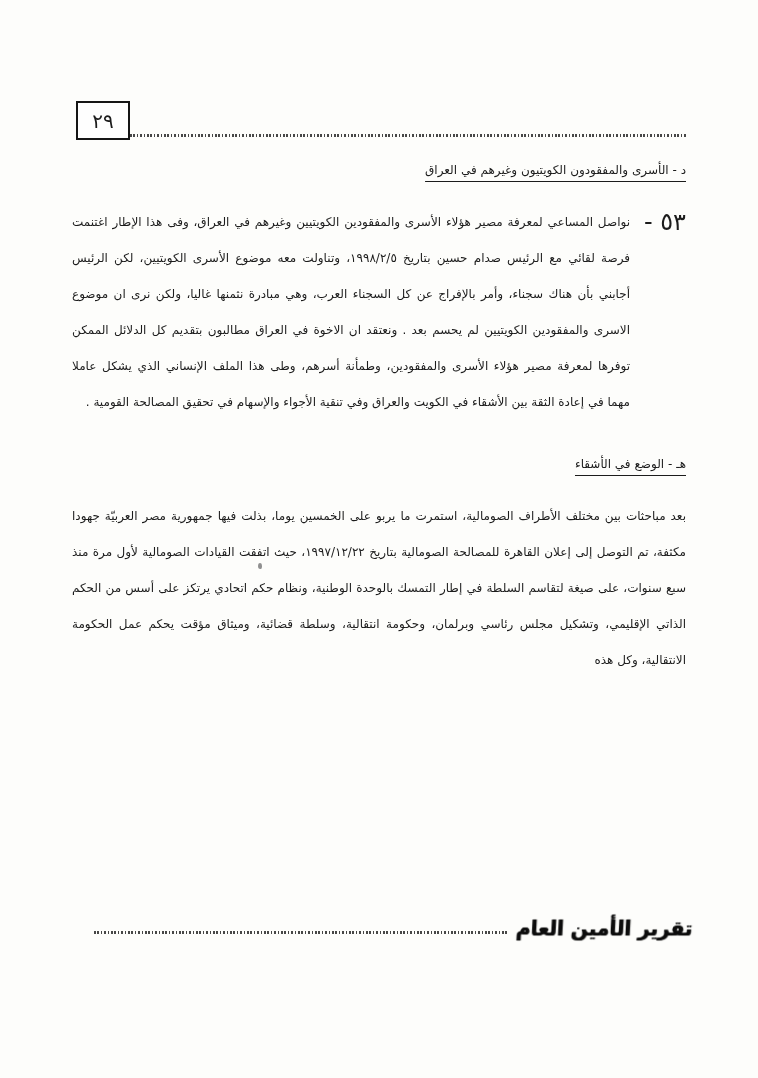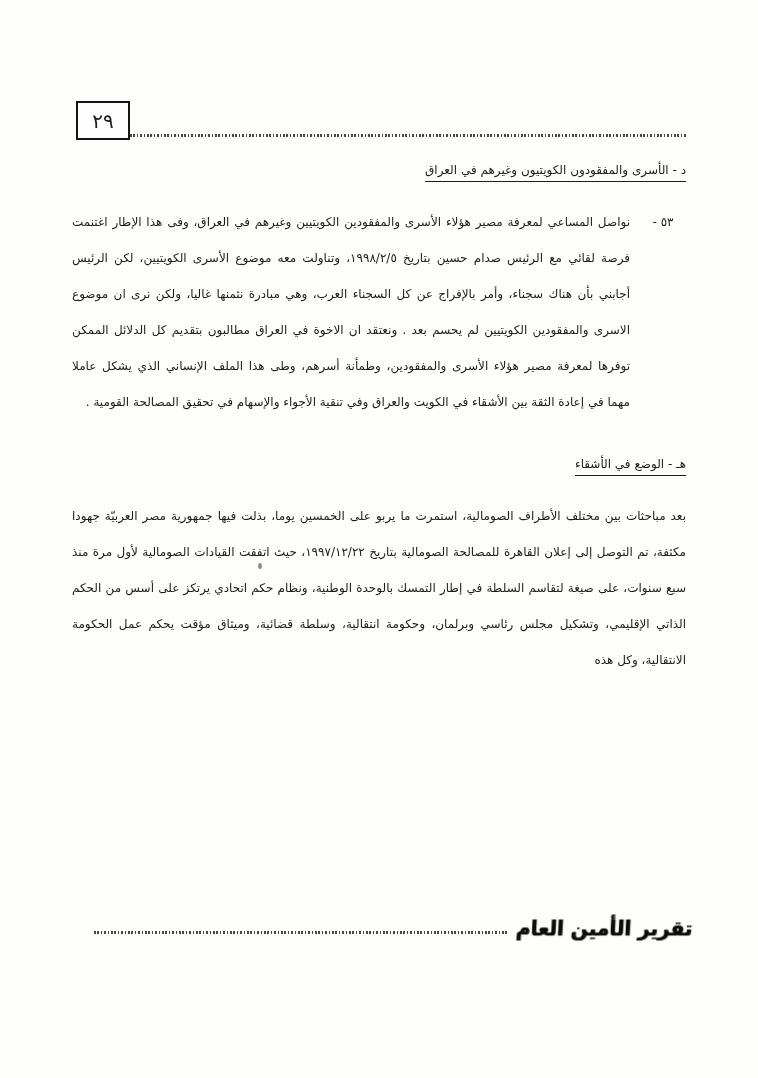--- a/index.html
+++ b/index.html
@@ -63,24 +63,24 @@
     margin-bottom: 27px;
     letter-spacing: 0.2px;
   }
   .para {
     display: flex;
     gap: 10px;
     margin-bottom: 37px;
   }
   .para-num {
     flex: 0 0 46px;
-    font-size: 12px;
+    font-size: 24px;
     line-height: 36px;
     white-space: nowrap;
-    text-align: center;
+    text-align: right;
   }
   .para-body {
     flex: 1;
     font-size: 12px;
     line-height: 36px;
     text-align: justify;
     text-justify: inter-word;
   }
 
   

